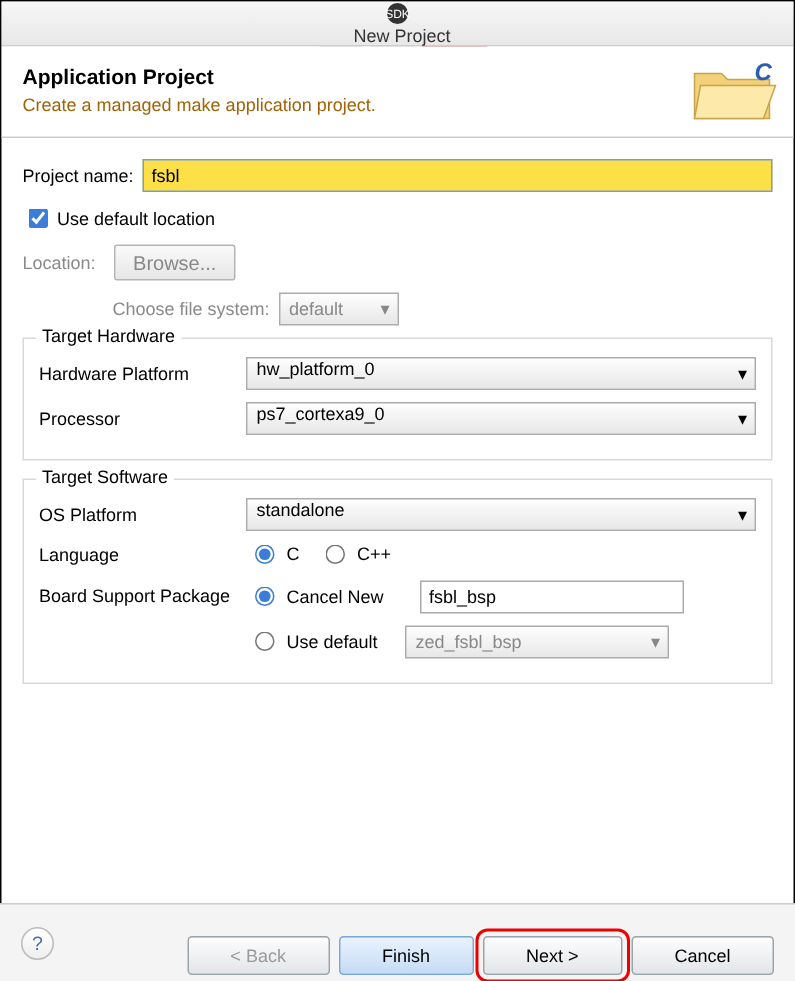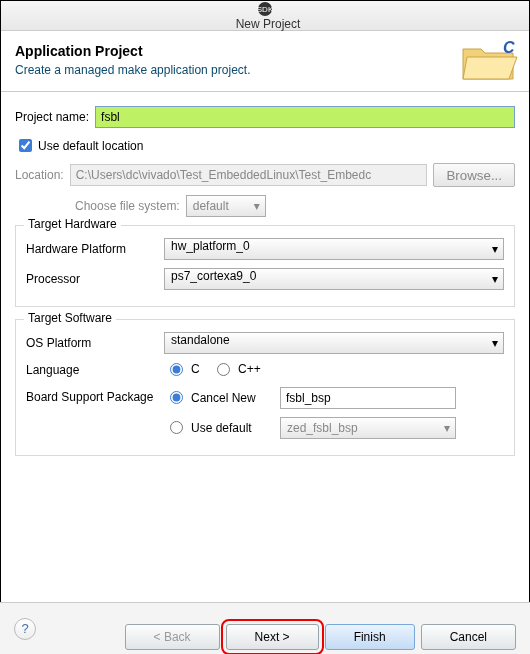--- a/index.html
+++ b/index.html
@@ -10,28 +10,28 @@
   .titlebar .app-icon { width:16px; height:16px; margin-right:6px; }
   .titlebar .title-text { flex:1; color:#333; }
   .winbtns { display:flex; gap:0; }
   .winbtn { width:32px; height:20px; border:1px solid #aaa; background:linear-gradient(#fafafa,#dcdcdc); display:flex; align-items:center; justify-content:center; border-radius:2px; margin-left:2px; font-size:10px; }
   .winbtn.close { background:linear-gradient(#e88,#c43b2e); color:#fff; width:46px; border-color:#933; }
   .winbtn svg { width:10px; height:10px; }
   
   
   .banner { background:#fff; padding:10px 14px 14px 14px; display:flex; align-items:flex-start; border-bottom:1px solid #ccc; position:relative; }
   .banner .h1 { font-weight:bold; font-size:14px; margin:2px 0 4px 0; }
-  .banner .sub { color:#0c4a6e; }
+  .banner .sub { color:#a16207; }
   .banner .folder { width:60px; height:46px; position:absolute; right:10px; top:6px; }
   
   
   .content { padding:14px 14px 6px 14px; }
   .row { display:flex; align-items:center; margin-bottom:8px; }
   .lbl { margin-right:6px; }
-  .txt { flex:1; height:22px; border:1px solid #7a9ecb; padding:2px 5px; font-size:12px; color:#000; background:#bef264; }
+  .txt { flex:1; height:22px; border:1px solid #7a9ecb; padding:2px 5px; font-size:12px; color:#000; background:#fde047; }
   .txt.dis { background:#f0f0f0; color:#888; border-color:#ccc; }
   .btnflat { height:24px; padding:0 12px; border:1px solid #b5b5b5; background:linear-gradient(#fafafa,#e6e6e6); border-radius:2px; margin-left:6px; color:#888; }
   .chk { margin-right:6px; accent-color:#3b7dd8; }
   .disabled-text { color:#8a8a8a; }
   
   .fieldset { border:1px solid #d9d9d9; margin:6px 0 12px 0; padding:12px 10px 8px 10px; position:relative; }
   .fieldset .legend { position:absolute; top:-9px; left:8px; background:#fff; padding:0 4px; }
   .gridrow { display:flex; align-items:center; margin-bottom:8px; }
   .gridrow .lab { width:138px; }
   .select { flex:1; height:22px; border:1px solid #acacac; background:linear-gradient(#fefefe,#e7e7e7); display:flex; align-items:flex-start; padding:0 20px 0 6px; position:relative; }
@@ -104,21 +104,20 @@
     <input class="txt" type="text" value="fsbl" style="">
   </div>
 
   <div class="row">
     <input type="checkbox" class="chk" checked="" style="">
     <span>Use default location</span>
   </div>
 
   <div class="row">
     <span class="lbl disabled-text">Location:</span>
-    <input class="txt dis" type="text" disabled="" value="C:\Users\dc\vivado\Test_EmbeddedLinux\Test_Embedc" style="">
     <button class="btnflat" disabled="">Browse...</button>
   </div>
 
   <div class="row" style="padding-left:60px;">
     <span class="lbl disabled-text">Choose file system:</span>
     <div class="combo small">
       <span>default</span>
       <span class="arrow">▾</span>
     </div>
   </div>
@@ -171,33 +170,33 @@
             <input type="radio" name="bsp" checked="" style="">
             <span>Cancel New</span>
           </label>
           <input class="bspinput" type="text" value="fsbl_bsp" style="">
         </div>
         <div style="display:flex; align-items:center;">
           <label class="radiogrp" style="width:100px;">
             <input type="radio" name="bsp" style="">
             <span>Use default</span>
           </label>
-          <div class="combo" style="flex:none; width:176px; margin-left:10px;">
+          <div class="combo" style="flex:none; width:176px; ">
             <span>zed_fsbl_bsp</span>
             <span class="arrow">▾</span>
           </div>
         </div>
       </div>
     </div>
   </div>
 
 </div>
 
 <div class="footer">
   <div class="help">
       <span>?</span>
     </div>
   <div class="spacer"></div>
   <button class="btn dis" disabled="">&lt; Back</button>
+  <button class="btn blue">Finish</button>
   <button class="btn" style="outline:2px solid #e00; outline-offset:3px;">Next &gt;</button>
-  <button class="btn blue">Finish</button>
   <button class="btn">Cancel</button>
 </div>
 
 </body></html>

